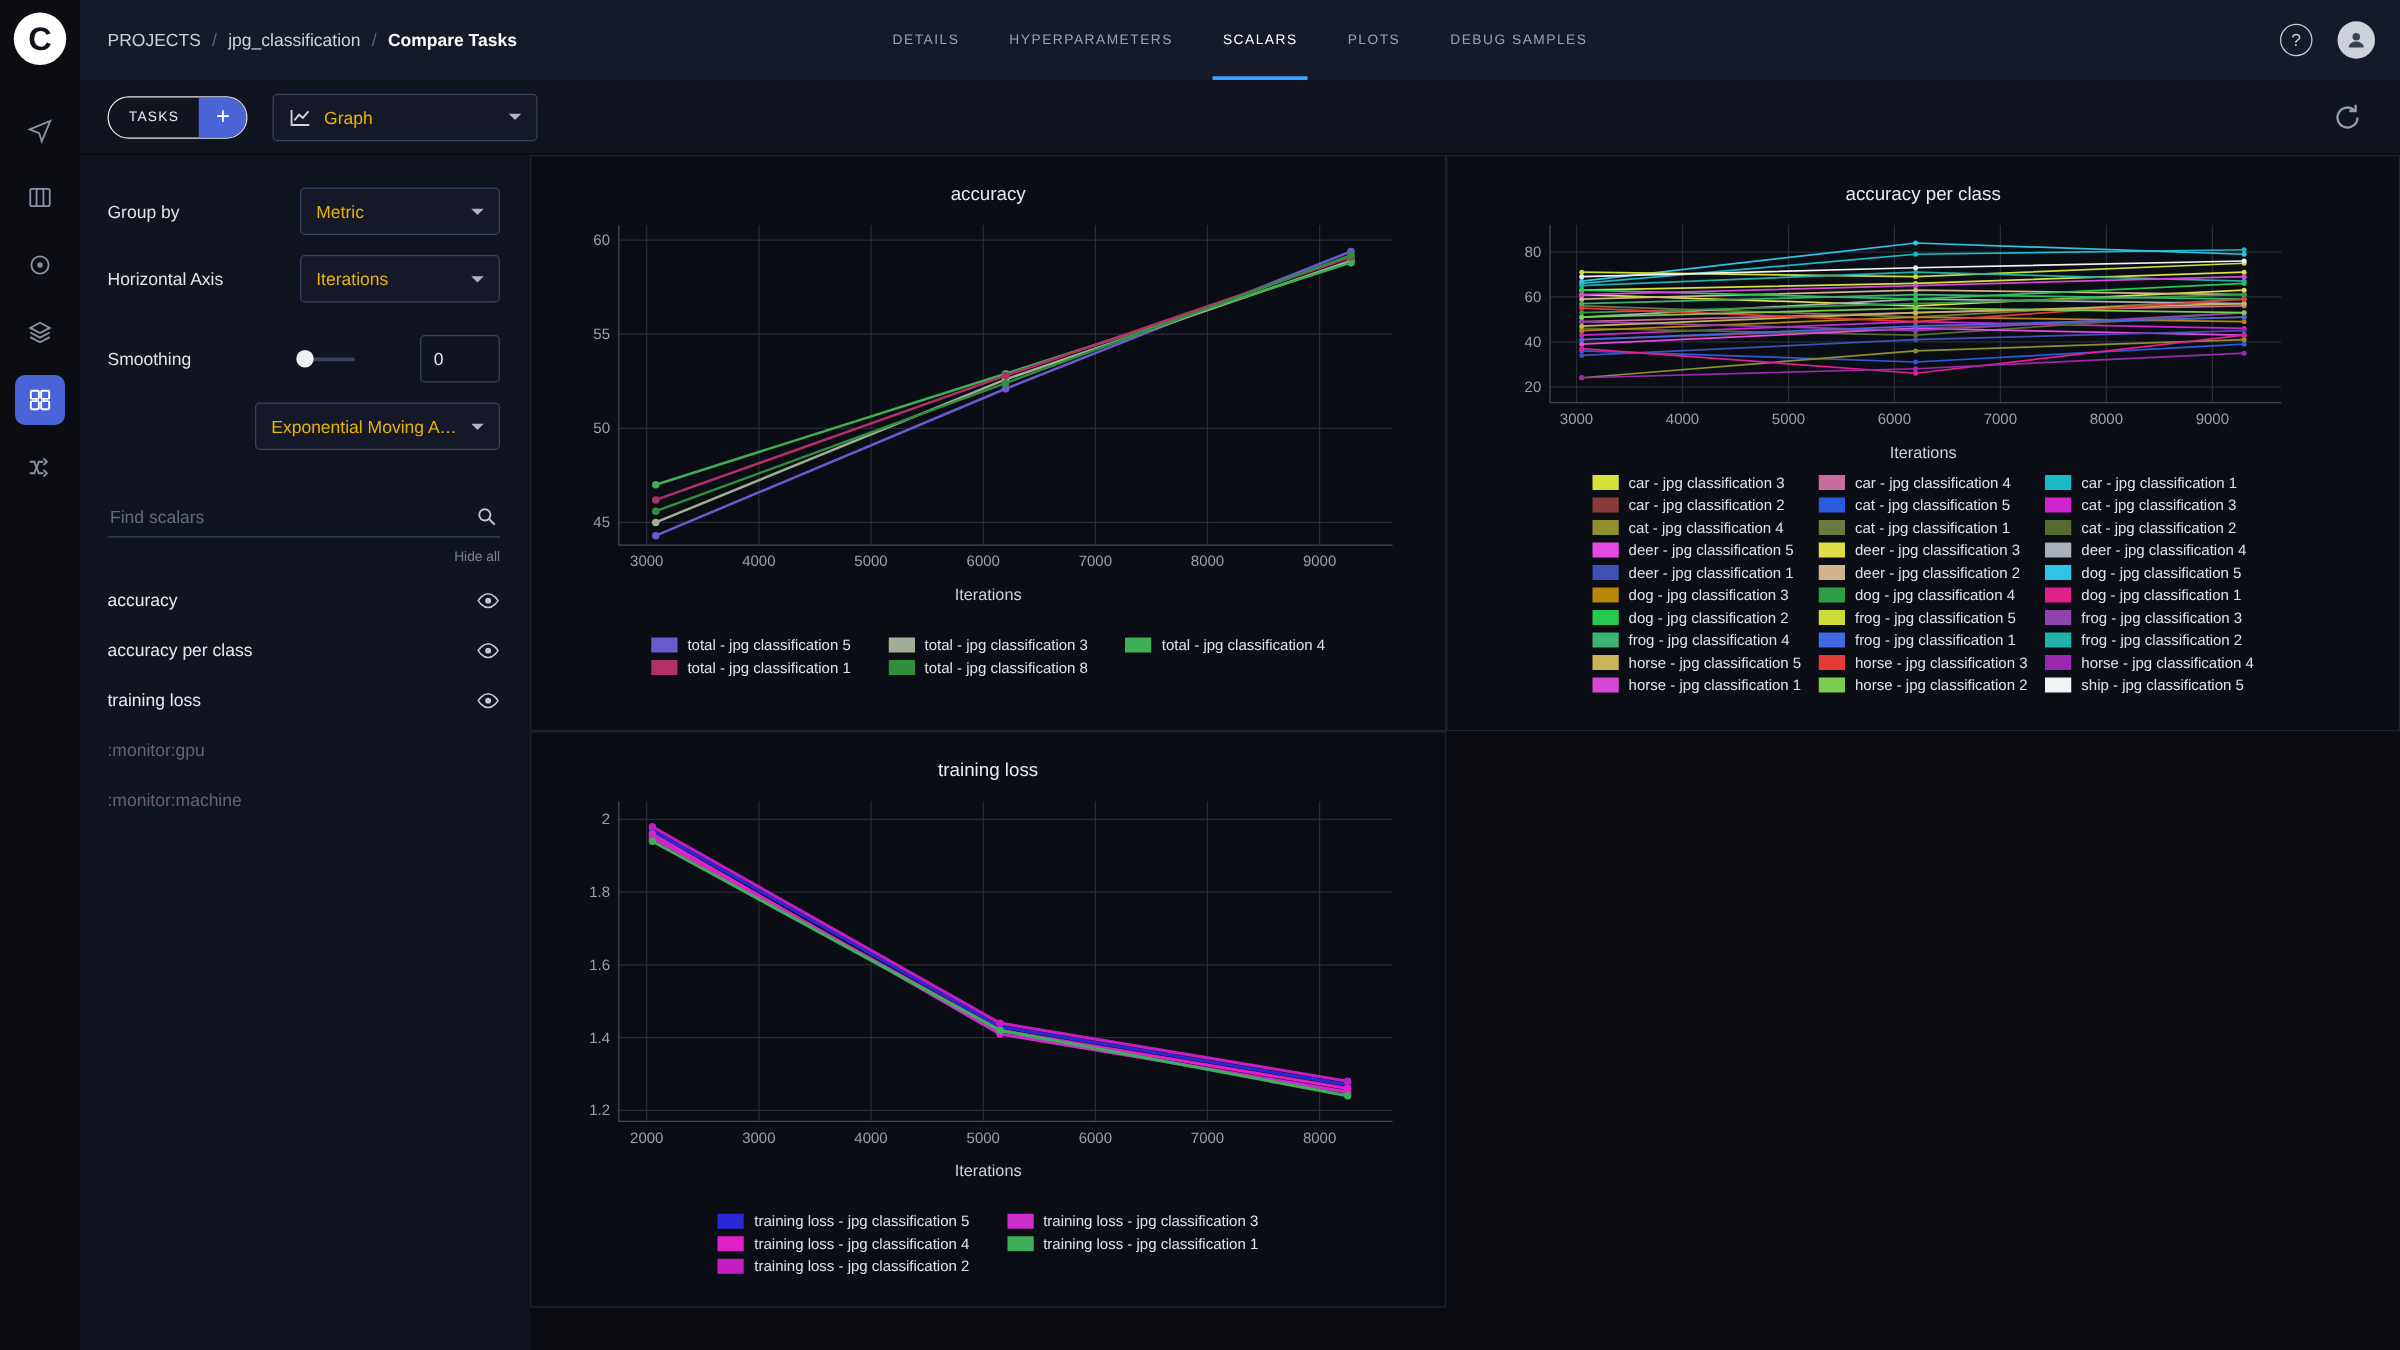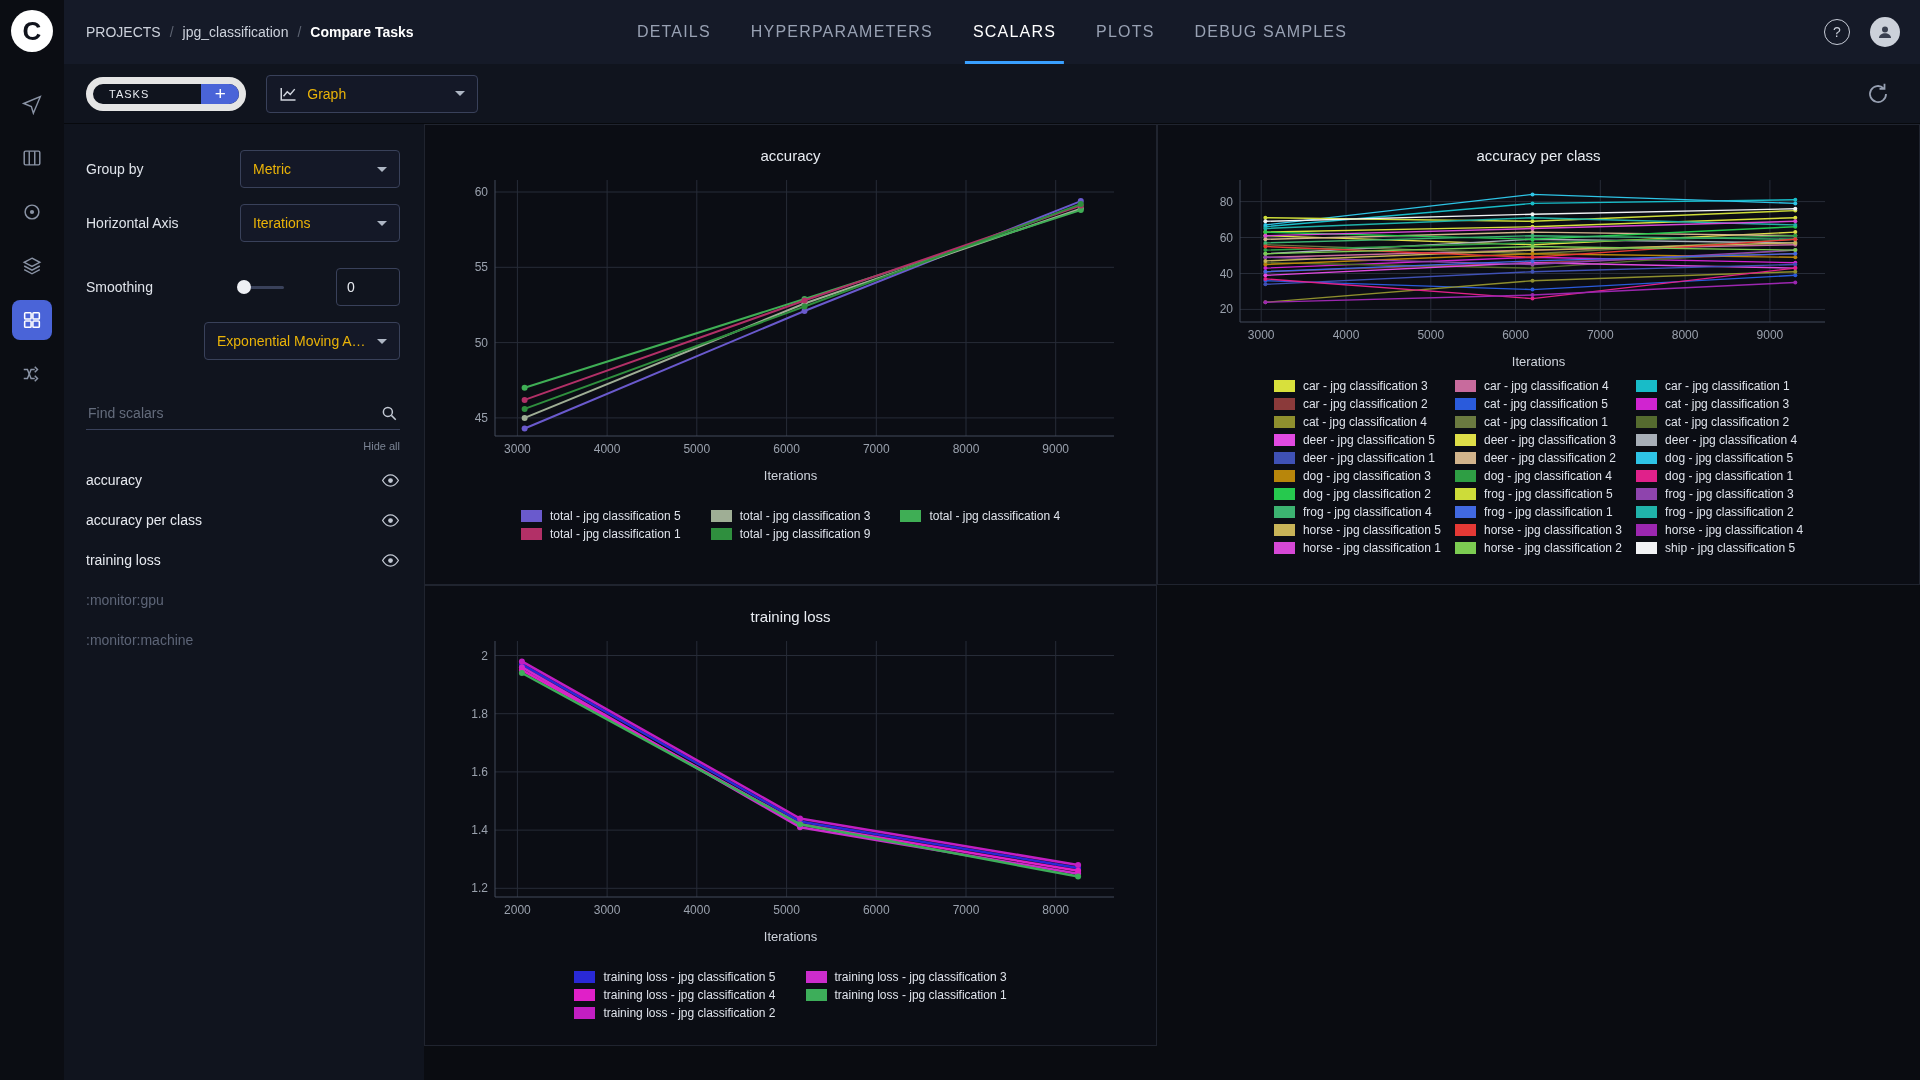--- a/index.html
+++ b/index.html
@@ -18,34 +18,34 @@
   .rail-btn.active svg{stroke:#ffffff;}
 
   
   .topbar{position:fixed;left:64px;top:0;width:1856px;height:64px;background:#151a28;
     display:flex;align-items:center;z-index:5;}
   .breadcrumb{margin-left:22px;font-size:14px;display:flex;gap:9px;align-items:center;white-space:nowrap;}
   .breadcrumb .crumb{color:#cdd2dc;cursor:pointer;}
   .breadcrumb .sep{color:#5d6472;}
   .breadcrumb .current{color:#ffffff;font-weight:bold;}
   .tabs{position:absolute;left:50%;transform:translateX(-50%);display:flex;height:64px;}
-  .tab{display:flex;align-items:center;padding:0 20px;font-size:16px;letter-spacing:1.2px;
+  .tab{display:flex;align-items:center;padding:0 20px;font-size:11px;letter-spacing:1.2px;
     color:#98a1b3;position:relative;cursor:pointer;white-space:nowrap;}
   .tab.active{color:#ffffff;}
   .tab.active::after{content:"";position:absolute;left:12px;right:12px;bottom:0;height:3px;background:#39a0ff;}
   .topbar-right{position:absolute;right:20px;display:flex;gap:20px;align-items:center;}
   .help-btn{width:26px;height:26px;border-radius:50%;border:1.5px solid #c7ccd7;color:#c7ccd7;
     font-size:14px;display:flex;align-items:center;justify-content:center;cursor:pointer;}
   .avatar{width:30px;height:30px;border-radius:50%;background:#ccd1da;display:flex;
     align-items:center;justify-content:center;cursor:pointer;}
 
   
   .toolbar{position:fixed;left:64px;top:64px;width:1856px;height:60px;background:#10141e;
     display:flex;align-items:center;border-bottom:1px solid #07090d;z-index:4;}
-  .tasks-group{display:flex;height:34px;border:7px solid #e5e5e5;border-radius:17px;overflow:hidden;margin-left:22px;gap:36px;}
+  .tasks-group{display:flex;height:34px;border:1px solid #e5e5e5;border-radius:17px;overflow:hidden;margin-left:22px;}
   .tasks-btn{background:transparent;border:none;color:#e7eaf0;font-size:11px;letter-spacing:1px;
     padding:0 16px;display:flex;align-items:center;cursor:pointer;font-family:inherit;}
   .plus-btn{width:38px;border:none;background:#4a64d8;color:#fff;font-size:19px;display:flex;
     align-items:center;justify-content:center;cursor:pointer;font-family:inherit;}
   .select{height:38px;background:#141827;border:1px solid #39415a;border-radius:4px;display:flex;
     align-items:center;padding:0 12px;color:#eab308;font-size:14px;gap:10px;cursor:pointer;}
   .view-select{margin-left:20px;min-width:212px;}
   .caret{width:0;height:0;border-left:5px solid transparent;border-right:5px solid transparent;
     border-top:5px solid #aeb6c4;margin-left:auto;}
   .refresh-btn{margin-left:auto;margin-right:24px;background:none;border:none;cursor:pointer;display:flex;}
@@ -331,21 +331,21 @@
           <div class="legend-item">
             <span class="swatch" style="background: rgb(63, 174, 85);"></span>
             <span class="legend-label">total - jpg classification 4</span>
           </div>
           <div class="legend-item">
             <span class="swatch" style="background: rgb(178, 48, 103);"></span>
             <span class="legend-label">total - jpg classification 1</span>
           </div>
           <div class="legend-item">
             <span class="swatch" style="background: rgb(47, 143, 62);"></span>
-            <span class="legend-label">total - jpg classification 9</span>
+            <span class="legend-label">total - jpg classification 8</span>
           </div>
         </div>
     </section>
     <section class="card card-perclass">
       <h3 class="chart-title">accuracy per class</h3>
       <div class="plot" id="plot-1"><svg width="641" height="178" font-family="Liberation Sans, sans-serif">
             <line x1="63.2" y1="10" x2="63.2" y2="152" stroke="#272c38" stroke-width="1"></line>
             <text x="63.2" y="169" fill="#9aa1ad" font-size="12" text-anchor="middle">3000</text>
             <line x1="148.0" y1="10" x2="148.0" y2="152" stroke="#272c38" stroke-width="1"></line>
             <text x="148.0" y="169" fill="#9aa1ad" font-size="12" text-anchor="middle">4000</text>

